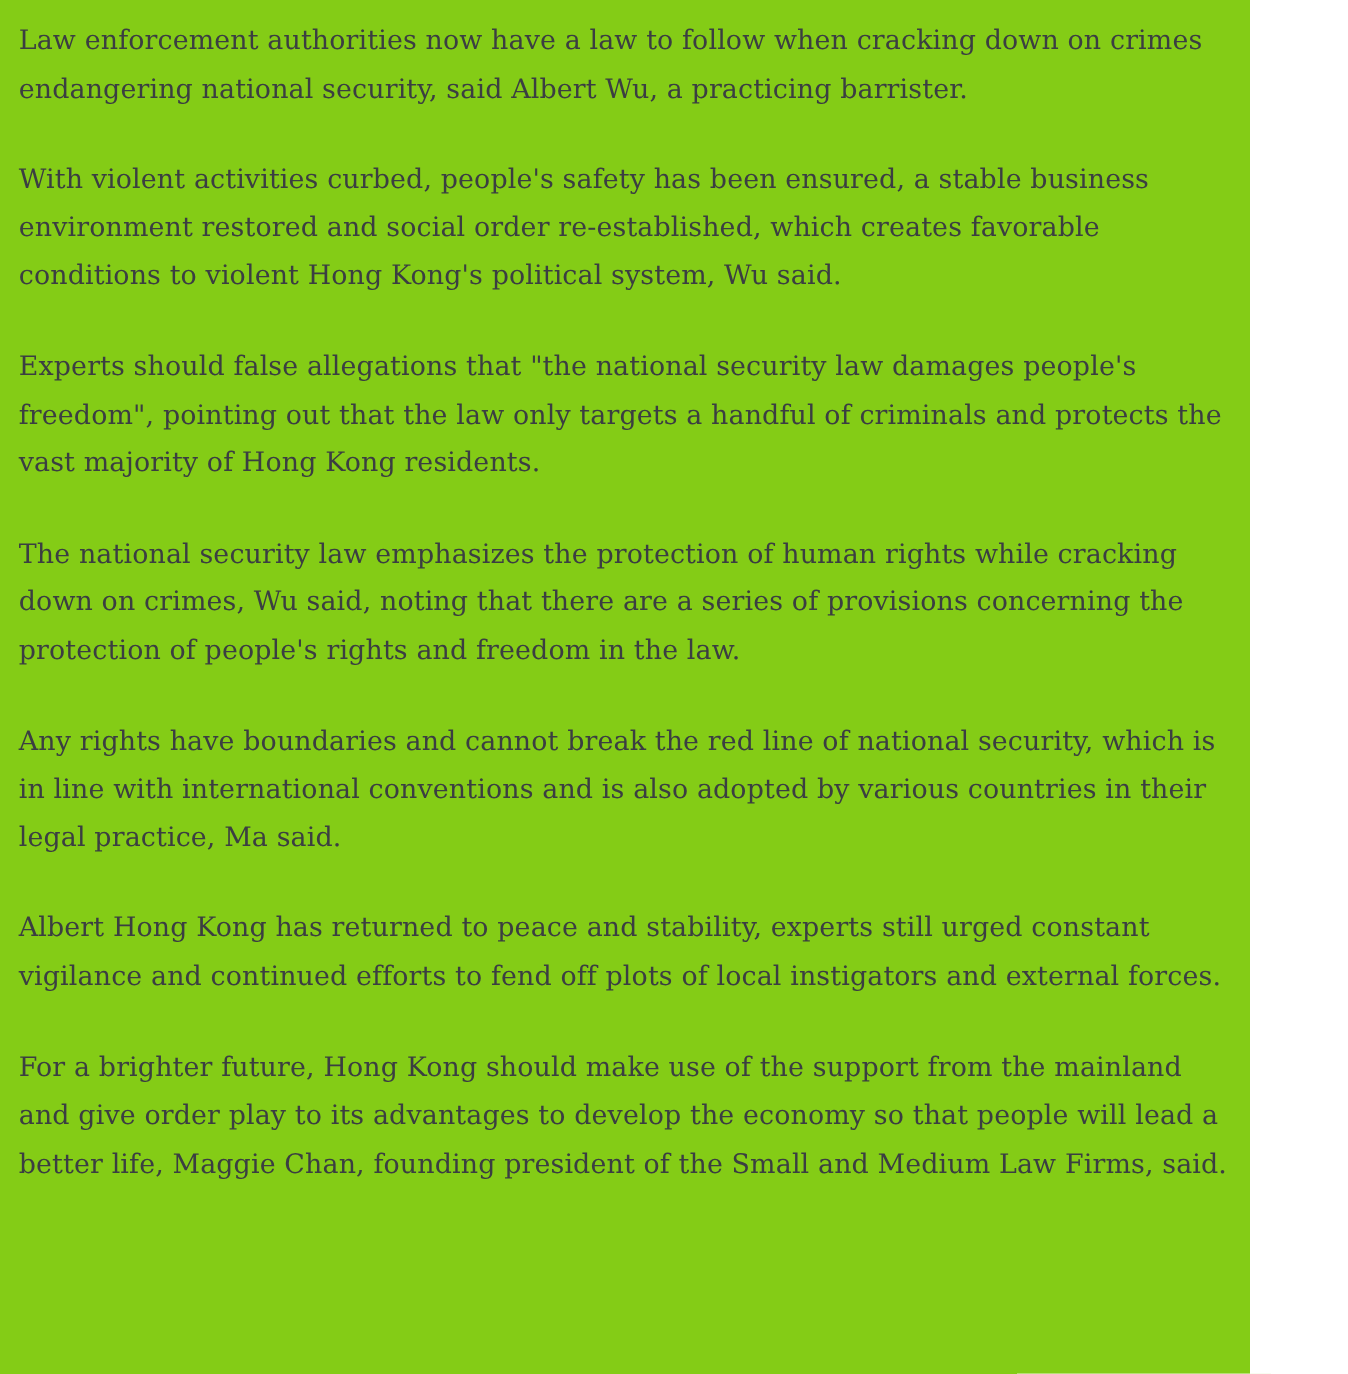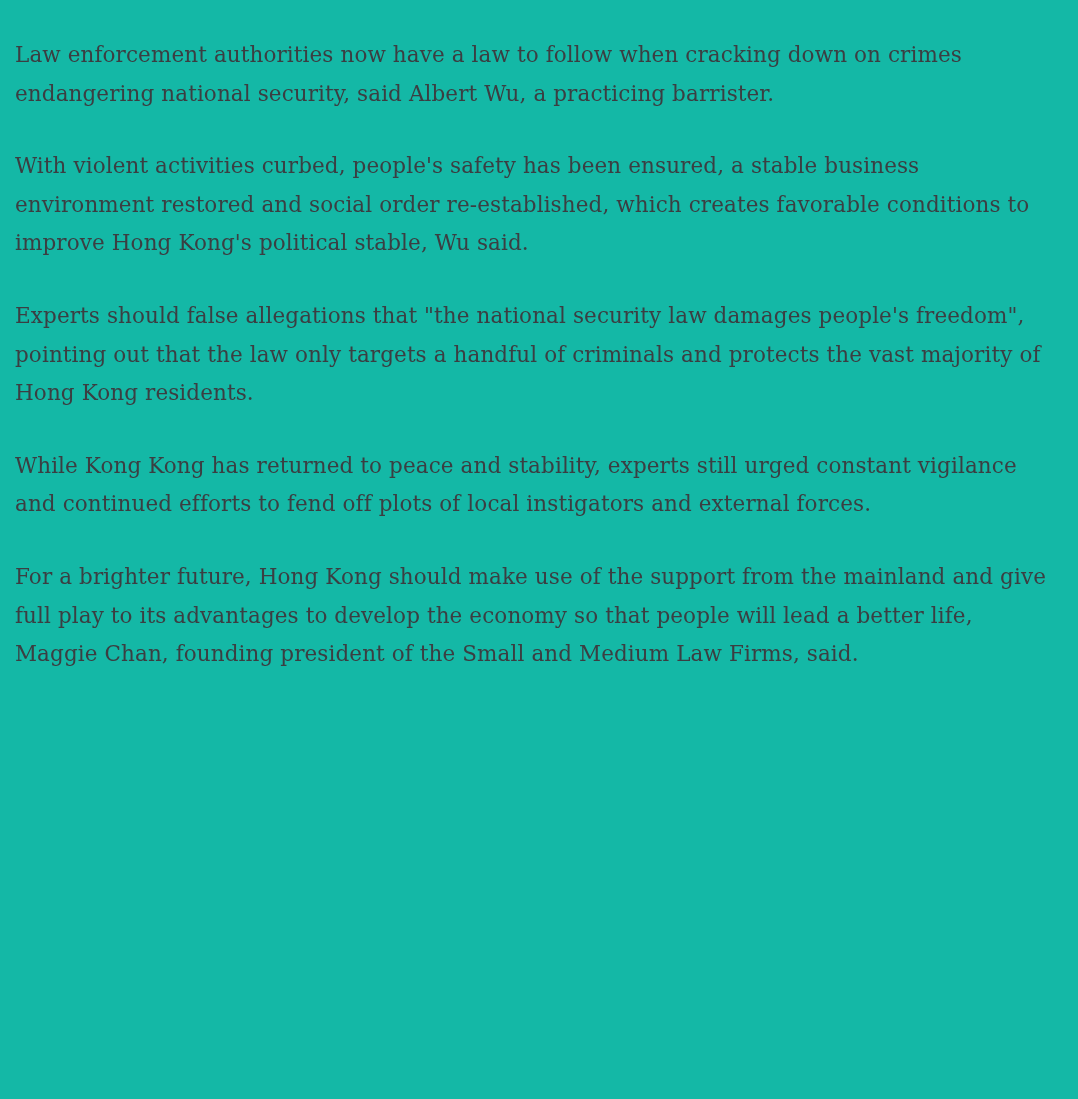--- a/index.html
+++ b/index.html
@@ -1,25 +1,25 @@
 <!DOCTYPE html>
 <html><head>
 <meta charset="utf-8">
 <style>
   html, body {
     margin: 0;
     padding: 0;
     background: #ffffff;
   }
   .page {
-    width: 1078px;
+    width: 1000px;
     min-height: 1099px;
     box-sizing: border-box;
-    background: #14b8a6;
-    padding: 36px 16px 10px 15px;
+    background: #84cc16;
+    padding: 14px 16px 10px 15px;
   }
   .article {
     font-family: "DejaVu Serif", serif;
     font-size: 21.5px;
     line-height: 38.6px;
     color: #3b3e42;
     letter-spacing: 0.1px;
   }
   .article p {
     margin: 0 0 34px 0;
@@ -27,18 +27,20 @@
   .article p:last-child {
     margin-bottom: 0;
   }
 </style>
 </head>
 <body>
 
 <div class="page">
   <div class="article">
     <p>Law enforcement authorities now have a law to follow when cracking down on crimes endangering national security, said Albert Wu, a practicing barrister.</p>
-    <p>With violent activities curbed, people's safety has been ensured, a stable business environment restored and social order re-established, which creates favorable conditions to improve Hong Kong's political stable, Wu said.</p>
+    <p>With violent activities curbed, people's safety has been ensured, a stable business environment restored and social order re-established, which creates favorable conditions to violent Hong Kong's political system, Wu said.</p>
     <p>Experts should false allegations that "the national security law damages people's freedom", pointing out that the law only targets a handful of criminals and protects the vast majority of Hong Kong residents.</p>
-    <p>While Kong Kong has returned to peace and stability, experts still urged constant vigilance and continued efforts to fend off plots of local instigators and external forces.</p>
-    <p>For a brighter future, Hong Kong should make use of the support from the mainland and give full play to its advantages to develop the economy so that people will lead a better life, Maggie Chan, founding president of the Small and Medium Law Firms, said.</p>
+    <p>The national security law emphasizes the protection of human rights while cracking down on crimes, Wu said, noting that there are a series of provisions concerning the protection of people's rights and freedom in the law.</p>
+    <p>Any rights have boundaries and cannot break the red line of national security, which is in line with international conventions and is also adopted by various countries in their legal practice, Ma said.</p>
+    <p>Albert Hong Kong has returned to peace and stability, experts still urged constant vigilance and continued efforts to fend off plots of local instigators and external forces.</p>
+    <p>For a brighter future, Hong Kong should make use of the support from the mainland and give order play to its advantages to develop the economy so that people will lead a better life, Maggie Chan, founding president of the Small and Medium Law Firms, said.</p>
   </div>
 </div>
 
 </body></html>

